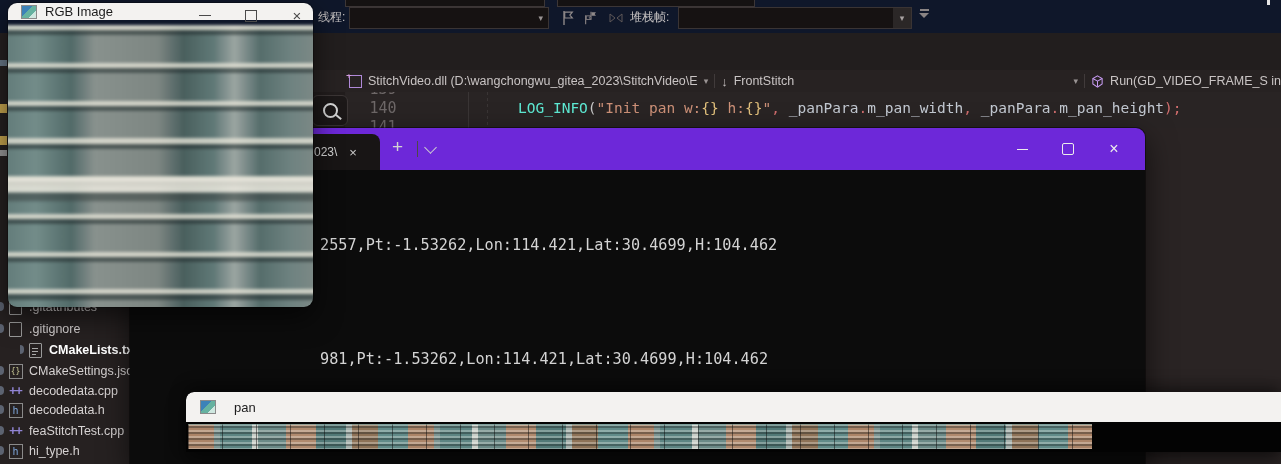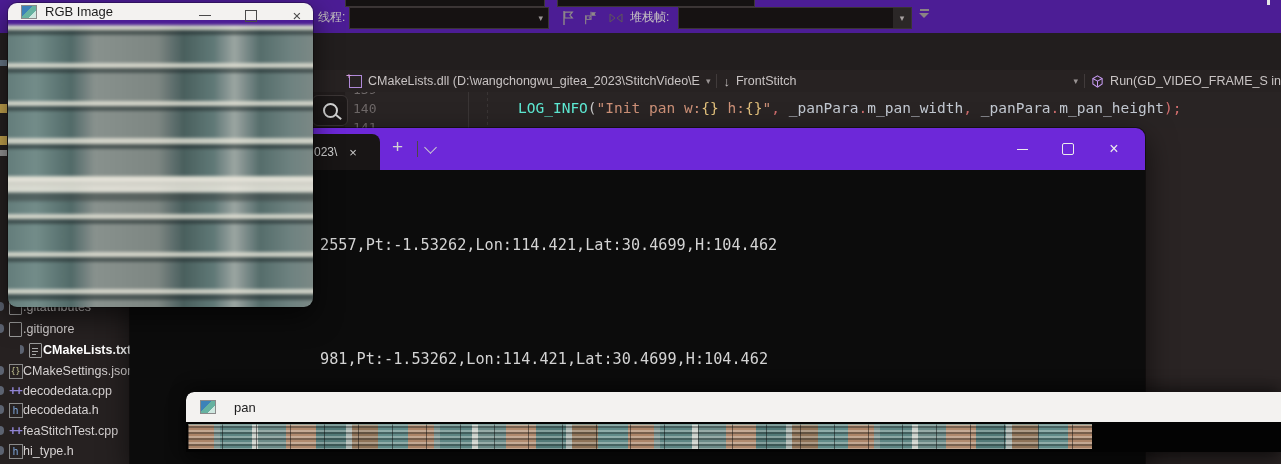--- a/index.html
+++ b/index.html
@@ -1,21 +1,21 @@
 <!DOCTYPE html>
 <html><head>
 <meta charset="utf-8">
 <style>
   html,body{margin:0;padding:0;background:#111;}
   .stage{position:relative;width:1281px;height:464px;overflow:hidden;background:#2a2424;
          font-family:"Liberation Sans",sans-serif;-webkit-font-smoothing:antialiased;}
   .abs{position:absolute;}
 
   
-  .toolbar{left:0;top:0;width:1281px;height:33px;background:#4c1d95;}
+  .toolbar{left:0;top:0;width:1281px;height:33px;background:#0f172a;}
   .tb-cutbox{top:0;height:6px;background:#151212;border:1px solid #3c3636;border-top:none;}
   .tb-tick{left:1267px;top:0;width:3px;height:5px;background:#e6e6e6;}
   .tb-label{top:9px;font-size:12px;color:#c6c2c2;white-space:nowrap;}
   .combo{top:7px;height:20px;background:#161212;border:1px solid #3a3434;display:flex;align-items:center;justify-content:flex-end;}
   .combo .arr{color:#9a9494;font-size:9px;padding:0 5px;}
   .combo .arrcell{width:18px;height:100%;background:#2b2727;display:flex;align-items:center;justify-content:center;color:#a8a2a2;font-size:9px;}
   .tb-icon{top:10px;width:16px;height:16px;display:flex;align-items:center;justify-content:center;}
   .ovf{top:9px;width:12px;display:flex;flex-direction:column;align-items:center;gap:2px;}
   .ovf .bar{width:9px;height:2px;background:#8a8484;}
   .ovf .chv{width:0;height:0;border-left:5px solid transparent;border-right:5px solid transparent;border-top:5px solid #8a8484;}
@@ -33,34 +33,34 @@
   .bc-ico{position:relative;width:11px;height:11px;border:1px solid #b089d8;flex:none;}
   .bc-ico::before{content:"+";position:absolute;left:-4px;top:-6px;color:#d49be0;font-size:10px;}
   .bc-txt{font-size:12.5px;color:#c9c4c4;}
   .bc-arr{color:#9a9494;font-size:9px;}
   .bc-sep{width:1px;height:14px;background:#413b3b;}
   .bc-down{color:#c4bfbf;font-size:13px;}
   .bc-right{display:flex;align-items:center;gap:6px;flex:none;white-space:nowrap;}
 
   .editor{left:313px;top:92px;width:968px;height:36px;background:#292424;overflow:hidden;}
   .gcol{left:0;top:0;width:32px;height:36px;background:#221d1d;}
-  .lnwrap{left:40px;top:-12px;width:60px;text-align:left;font-family:"DejaVu Sans Mono",monospace;
-          font-size:13px;line-height:19px;color:#6e6868;}
+  .lnwrap{left:40px;top:-12px;width:60px;text-align:center;font-family:"DejaVu Sans Mono",monospace;
+          font-size:15px;line-height:19px;color:#6e6868;}
   .guide1{left:155px;top:0;width:1px;height:36px;background:#3a3535;}
   .guide2{left:174px;top:0;width:1px;height:36px;background:repeating-linear-gradient(180deg,#3a3535 0 3px,transparent 3px 6px);}
   .codeline{left:205px;top:7px;font-family:"DejaVu Sans Mono",monospace;font-size:14.5px;line-height:19px;white-space:pre;}
   .tok-fn{color:#5eead4}.tok-par{color:#c8c8c8}.tok-str{color:#ce9178}.tok-brace{color:#e2c07c}
   .tok-comma{color:#d16d6d}.tok-id{color:#c3c9d2}.tok-dot{color:#d16d6d}.tok-end{color:#d16d6d}
   .searchbtn{left:-1px;top:3px;width:34px;height:29px;background:#1d1919;border:1px solid #3c3636;border-radius:6px;
              display:flex;align-items:center;justify-content:center;}
   .mag{position:relative;width:11px;height:11px;border:2px solid #dadada;border-radius:50%;}
   .mag::after{content:"";position:absolute;width:7px;height:2px;background:#dadada;right:-6px;bottom:-2px;transform:rotate(40deg);}
 
   .sidebar{left:0;top:33px;width:130px;height:431px;background:#262121;}
-  .srow{position:absolute;left:0;width:130px;height:20px;display:flex;align-items:center;
+  .srow{position:absolute;left:0;width:130px;height:20px;display:flex;align-items:center;gap:6px;
         padding-left:8px;box-sizing:border-box;font-size:12.5px;color:#d6d2d2;white-space:nowrap;overflow:hidden;}
   .srow::before{content:"";position:absolute;left:0;top:5px;width:4px;height:9px;background:#6f7a8c;border-radius:0 4px 4px 0;opacity:.75;}
   .srow.bold{font-weight:bold;color:#ffffff;margin-left:20px;}
   .fic{flex:none;width:15px;height:15px;display:flex;align-items:center;justify-content:center;box-sizing:border-box;}
   .ic-file,.ic-filetext{width:11px;height:13px;border:1px solid #9a9a9a;border-radius:1px;}
   .ic-filetext{background:linear-gradient(#aaa,#aaa) 2px 4px/6px 1px no-repeat,
                linear-gradient(#aaa,#aaa) 2px 7px/6px 1px no-repeat,
                linear-gradient(#aaa,#aaa) 2px 10px/4px 1px no-repeat;}
   .ic-braces{width:12px;height:13px;border:1px solid #8a8a8a;color:#cfcf9a;font-size:8px;display:flex;align-items:center;justify-content:center;font-family:"DejaVu Sans Mono",monospace;}
   .ic-cpp{color:#9184d4;font-weight:bold;font-size:12px;letter-spacing:-1px;font-family:"DejaVu Sans Mono",monospace;}
@@ -189,21 +189,21 @@
       <span class="xi">×</span>
     </div>
     <div class="abs tab" style="left:745px;width:90px;">
       <span>stitch_udp.cpp</span>
     </div>
   </div>
 
   <div class="abs breadcrumb">
     <div class="bc-left">
       <span class="bc-ico"></span>
-      <span class="bc-txt">CMakeLists.dll (D:\wangchongwu_gitea_2023\StitchVideo\E</span>
+      <span class="bc-txt">StitchVideo.dll (D:\wangchongwu_gitea_2023\StitchVideo\E</span>
       <span class="bc-arr">▾</span>
       <span class="bc-sep"></span>
       <span class="bc-down">↓</span>
       <span class="bc-txt">FrontStitch</span>
     </div>
     <div class="bc-right">
       <span class="bc-arr">▾</span>
       <span class="bc-sep"></span>
       <span>
         <svg width="13" height="13" viewBox="0 0 14 14">

